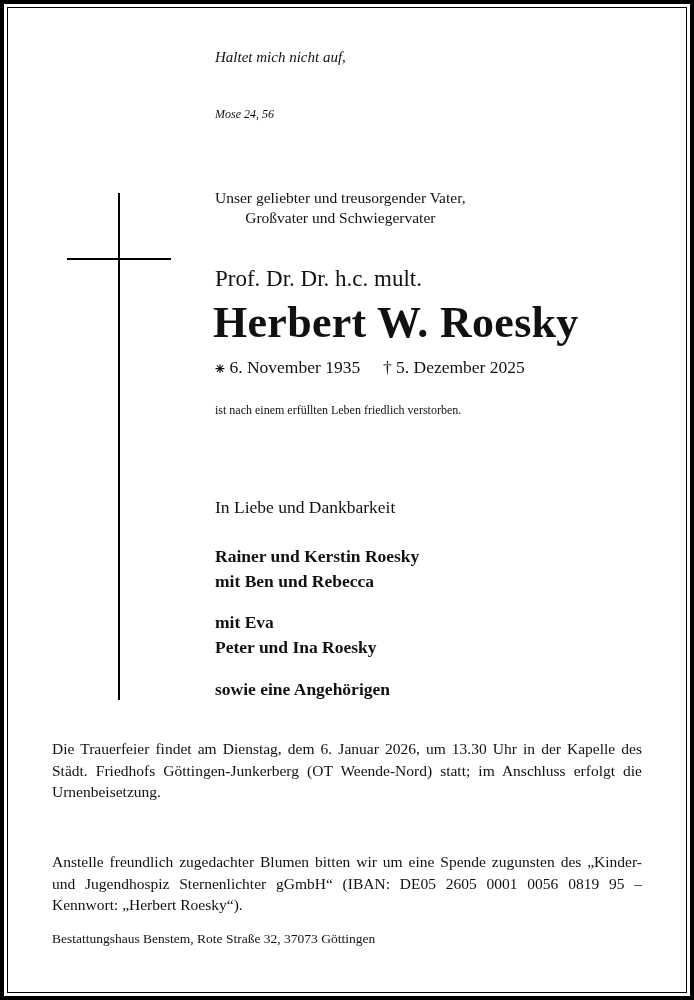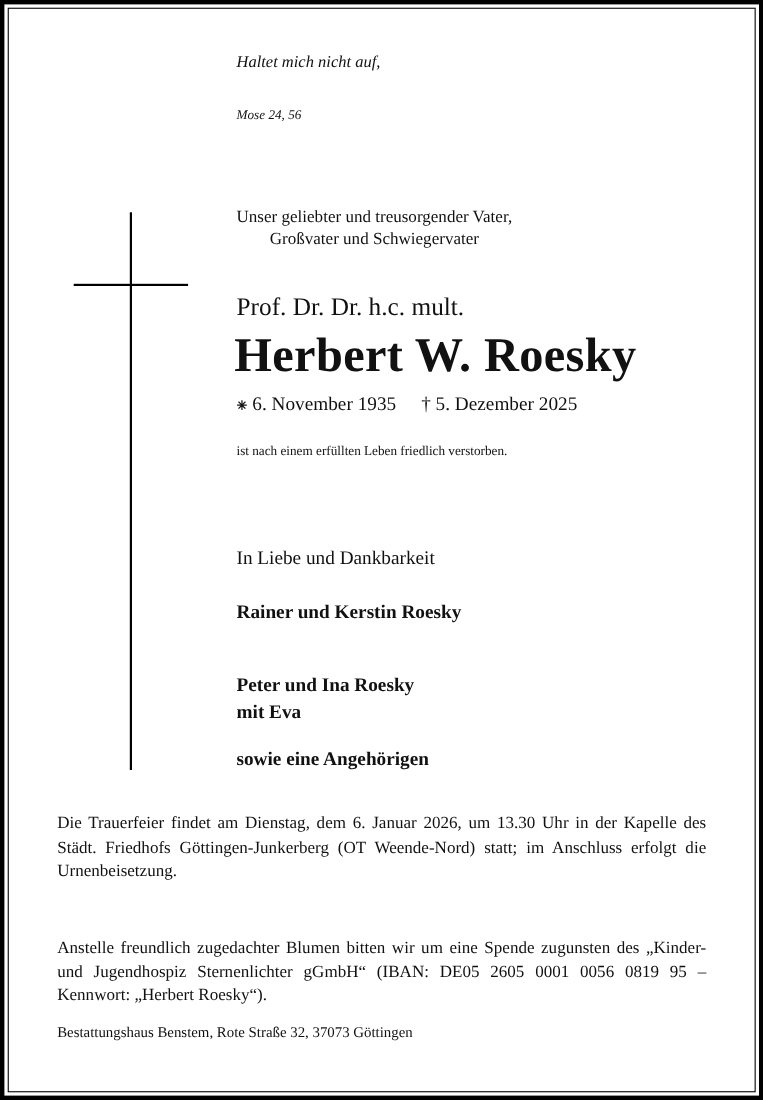--- a/index.html
+++ b/index.html
@@ -30,21 +30,21 @@
     }
     .abs { position: absolute; white-space: nowrap; }
 
     .verse {
       left: 215px; top: 47px;
       font-size: 15px;
       line-height: 20px;
       font-style: italic;
     }
     .verse-source {
-      left: 215px; top: 97px;
+      left: 215px; top: 107px;
       font-size: 12px;
       font-style: italic;
     }
     .intro {
       left: 215px; top: 188px;
       font-size: 15.5px;
       line-height: 20px;
       text-align: center;
     }
     .title {
@@ -143,24 +143,25 @@
   <span>†</span>
   <span>5. Dezember 2025</span>
 </div>
 
 <div class="abs died-text">ist nach einem erfüllten Leben friedlich verstorben.</div>
 
 <div class="abs thanks">In  Liebe und Dankbarkeit</div>
 
 <div class="abs mourner m1">
   <div>Rainer und Kerstin Roesky</div>
+  <div>mit Ben und Rebecca</div>
 </div>
 <div class="abs mourner m2">
+  <div>mit Eva</div>
   <div>Peter und Ina Roesky</div>
-  <div>mit Eva</div>
 </div>
 <div class="abs mourner m3">
   <div>sowie eine Angehörigen</div>
 </div>
 
 <div class="para p1">Die Trauerfeier findet am Dienstag, dem 6. Januar 2026, um 13.30 Uhr in der Kapelle des Städt. Friedhofs Göttingen-Junkerberg (OT Weende-Nord) statt; im Anschluss erfolgt die Urnenbeisetzung.</div>
 <div class="para p2">Anstelle freundlich zugedachter Blumen bitten wir um eine Spende zugunsten des „Kinder- und Jugendhospiz Sternenlichter gGmbH“ (IBAN: DE05 2605 0001 0056 0819 95 – Kennwort: „Herbert Roesky“).</div>
 
 <div class="abs undertaker">Bestattungshaus Benstem, Rote Straße 32, 37073 Göttingen</div>
 

